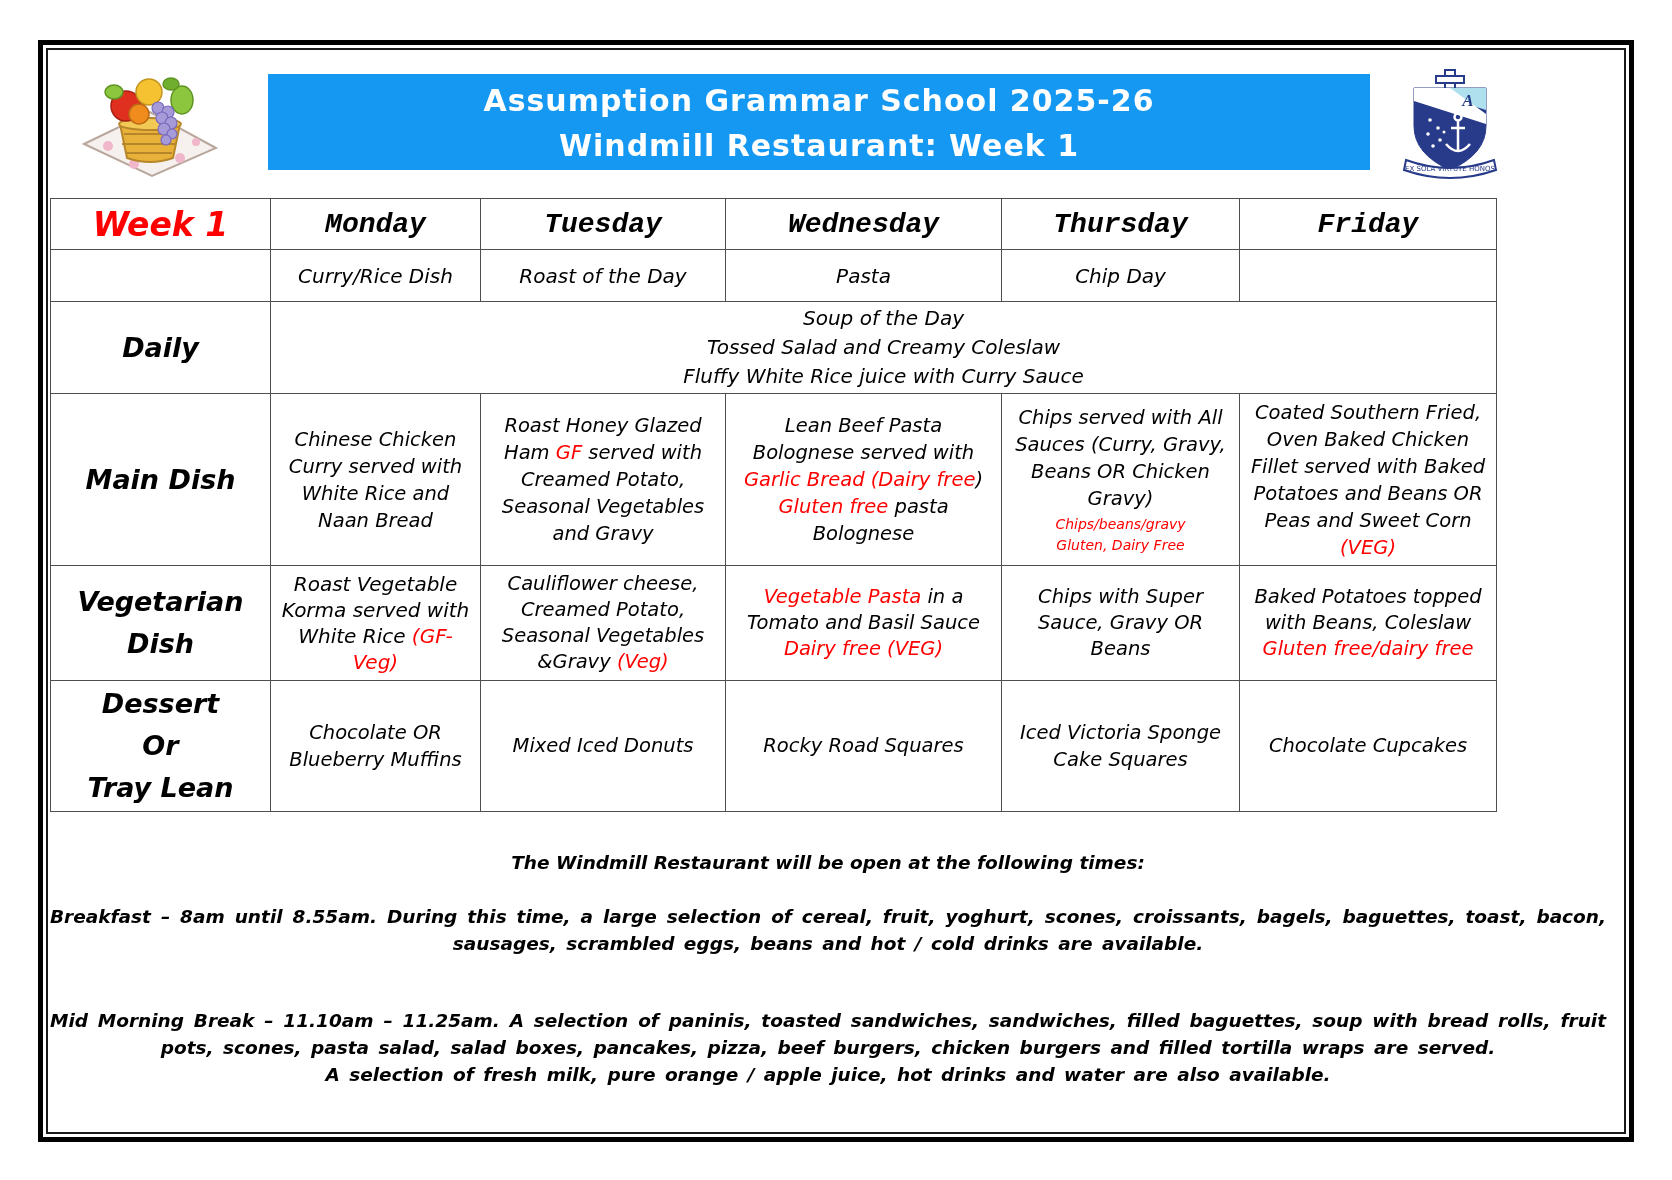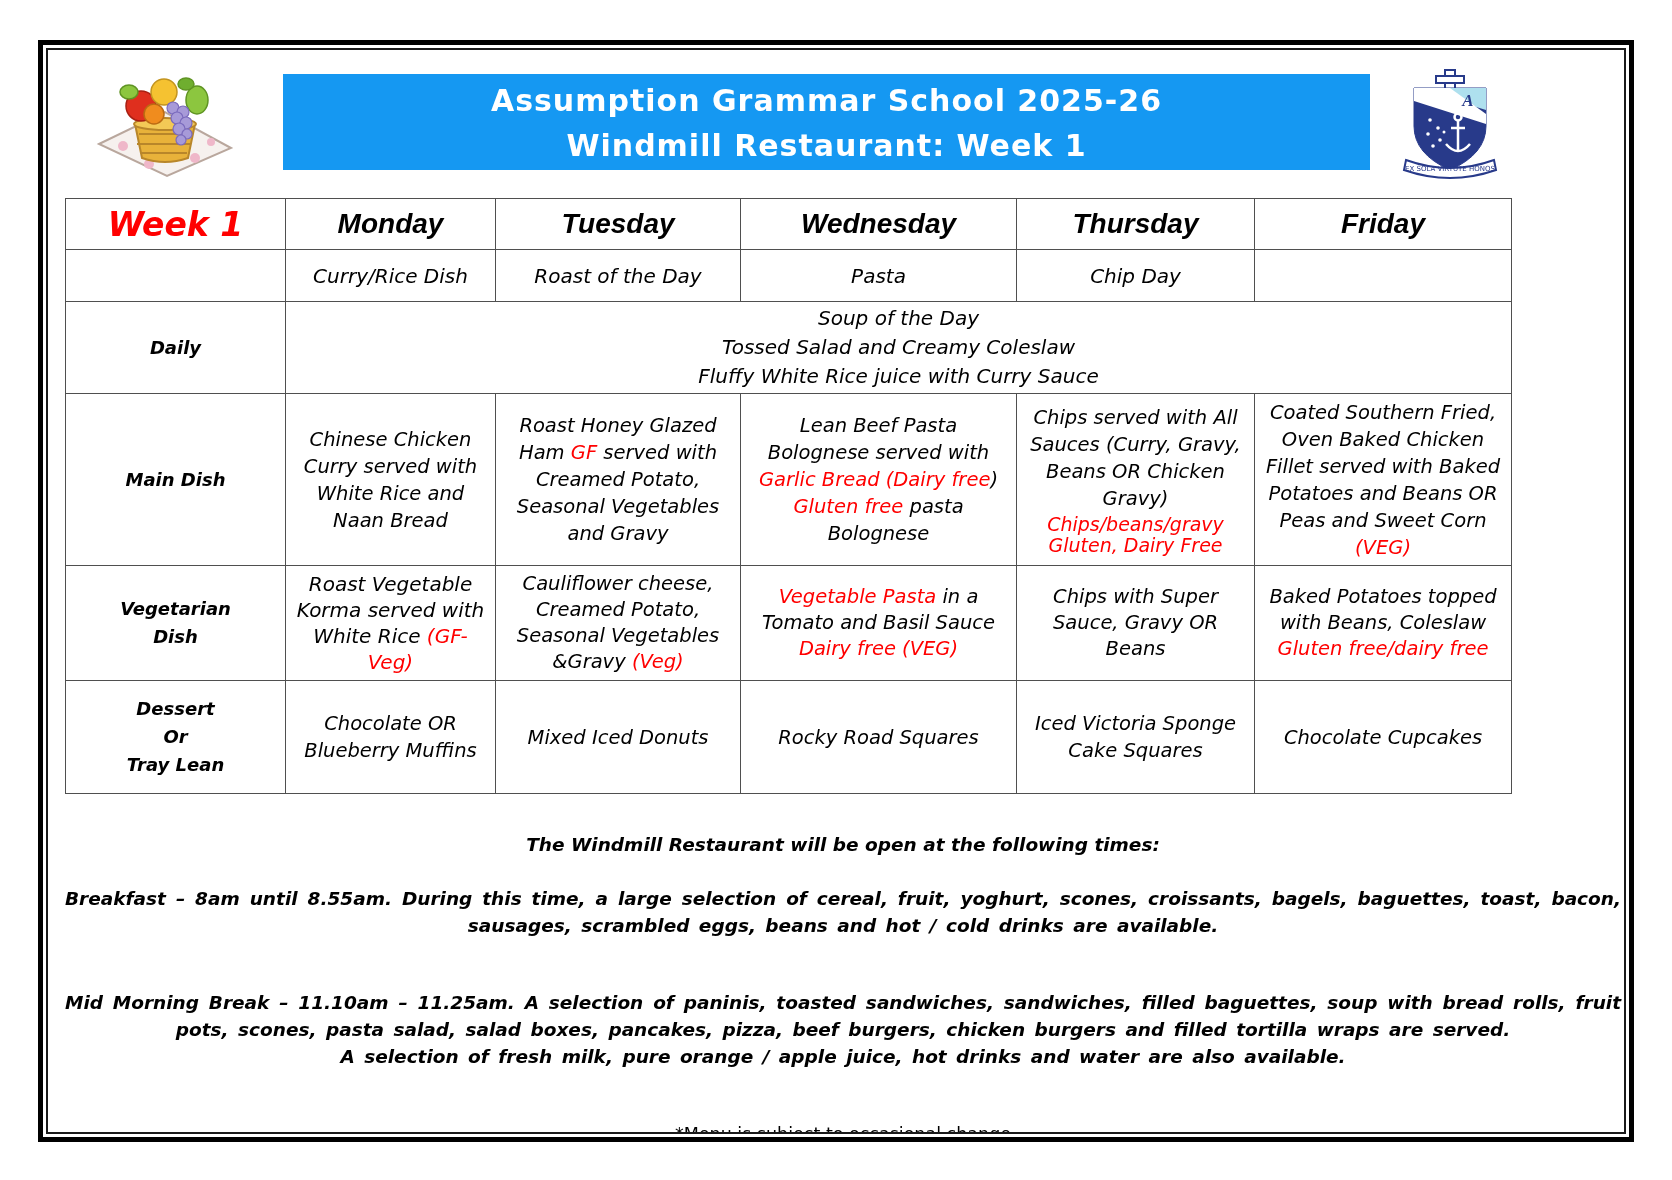--- a/index.html
+++ b/index.html
@@ -5,50 +5,50 @@
   * { margin:0; padding:0; box-sizing:border-box; }
   html,body { width:1672px; height:1180px; background:#fff; font-family:"DejaVu Sans", sans-serif; }
   body { position:relative; }
 
   .frame-outer {
     position:absolute; left:38px; top:40px; right:38px; bottom:38px;
     border:5px solid #000; padding:3px; background:#fff;
   }
   .frame-inner {
     width:100%; height:100%; border:2px solid #1a1a1a;
-    padding:16px 16px 0 17px; overflow:hidden;
+    padding:16px 16px 0 2px; overflow:hidden;
   }
 
   
   .header { display:flex; align-items:flex-start; padding-right:108px; }
   .fruit-img { width:148px; height:112px; margin-left:26px; flex:0 0 auto; }
   .banner {
     flex:1 1 auto; height:96px; margin:8px 30px 0 44px;
     background:#1598F2; color:#fff; text-align:center;
     font-weight:bold; font-size:30px; line-height:45px; padding-top:4px;
     letter-spacing:1px;
   }
   .crest { width:100px; height:120px; flex:0 0 auto; margin-top:2px; }
 
   
   table.menu {
     margin-top:10px; border-collapse:collapse; table-layout:fixed;
     width:1446px; font-style:italic;
   }
   table.menu td { border:1.5px solid #4f4f4f; text-align:center; vertical-align:middle; padding:2px 8px; }
-  td.day-head { font-family:Liberation Sans, sans-serif; font-weight:bold; font-style:italic; font-size:28px; height:51px; }
+  td.day-head { font-family:Liberation Mono, monospace; font-weight:bold; font-style:italic; font-size:28px; height:51px; }
   td.week-cell { font-weight:bold; font-style:italic; color:#FF0000; font-size:33px; }
   td.subhead { font-size:20px; height:52px; }
-  td.row-label { font-weight:bold; font-size:18px; font-style:italic; line-height:1.55; }
+  td.row-label { font-weight:bold; font-size:27px; font-style:italic; line-height:1.55; }
   td.daily-cell { font-size:20px; line-height:29px; height:88px; }
   td.main-cell { font-size:19.5px; line-height:27px; height:172px; }
   td.veg-cell { font-size:19.5px; line-height:26px; height:115px; }
   td.dessert-cell { font-size:19.5px; line-height:27px; height:113px; }
   .red { color:#FF0000; }
-  .small-red { color:#FF0000; font-size:19px; line-height:21px; margin-top:2px; }
+  .small-red { color:#FF0000; font-size:14px; line-height:21px; margin-top:2px; }
 
   
   .footer { width:1556px; }
   .footer-heading { margin-top:40px; text-align:center; font-weight:bold; font-style:italic; font-size:18.5px; }
   .footer-para {
     margin-top:30px; font-weight:bold; font-style:italic; font-size:18.5px; line-height:27px;
     text-align:justify; text-align-last:center; word-spacing:3px;
   }
   .footer-para.second { margin-top:50px; }
   .footer-note { margin-top:54px; text-align:center; font-size:17.5px; }

